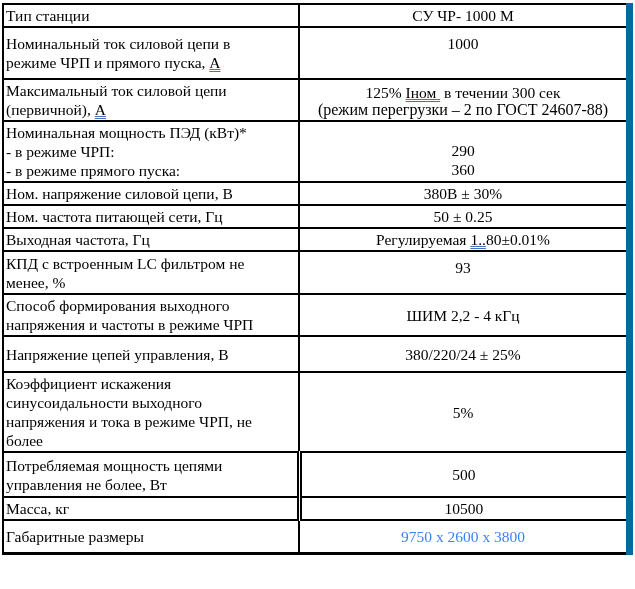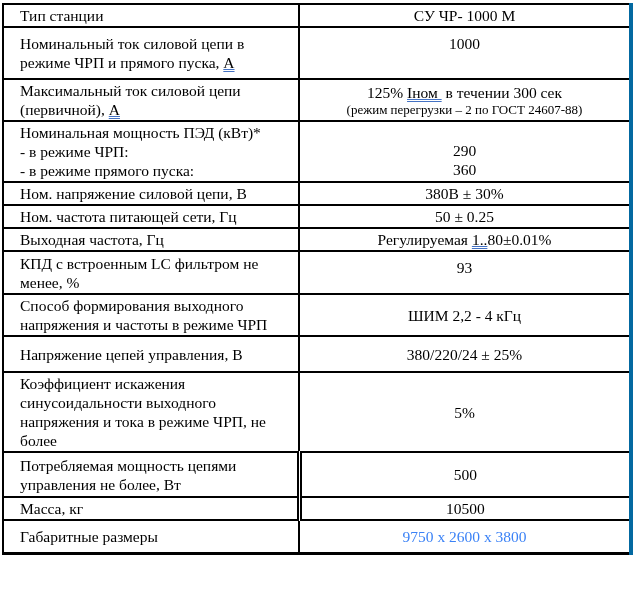--- a/index.html
+++ b/index.html
@@ -11,37 +11,37 @@
     margin:3px 0 0 2px;
     border:2px solid #000;
   }
   td{
     border:2px solid #000;
     font-size:15.5px;
     line-height:19px;
     padding:1px 4px;
     overflow:hidden;
   }
-  td:last-child{border-right:4px solid #0369a1;}
+  td:last-child{border-right:7px solid #0369a1;}
   tr:last-child td{border-bottom:3px solid #000;}
   col.c1{width:296px;}
-  td.p{text-align:left;vertical-align:middle;padding-left:16px;}
+  td.p{text-align:left;vertical-align:middle;padding-left:2px;}
   td.v{text-align:center;vertical-align:middle;}
   td.v.top{vertical-align:top;padding-top:6px;}
   td.v.dbl{border-left:5px double #000;margin-left:48px;}
   .pre{white-space:pre-line;}
   .u2{
     text-decoration-line:underline;
     text-decoration-style:double;
     text-decoration-color:#4472C4;
     text-decoration-thickness:1px;
   }
   .b{font-weight:bold;}
   .red{color:#3b82f6;}
-  .note{font-size:13px;line-height:15px;display:block;}
+  .note{font-size:16px;line-height:15px;display:block;}
   .vline{display:block;line-height:18.5px;}
   td.v.ped{vertical-align:top;padding-top:20px;}
   tr.r1{height:22px;} tr.r2{height:52px;} tr.r3{height:42px;}
   tr.r4{height:61px;} tr.r5{height:23px;} tr.r6{height:22px;}
   tr.r7{height:23px;} tr.r8{height:52px;} tr.r9{height:43px;}
   tr.r10{height:32px;border-radius:20px;} tr.r11{height:36px;} tr.r12{height:73px;}
   tr.r13{height:45px;} tr.r14{height:22px;} tr.r15{height:33px;}
 </style>
 </head>
 <body>

